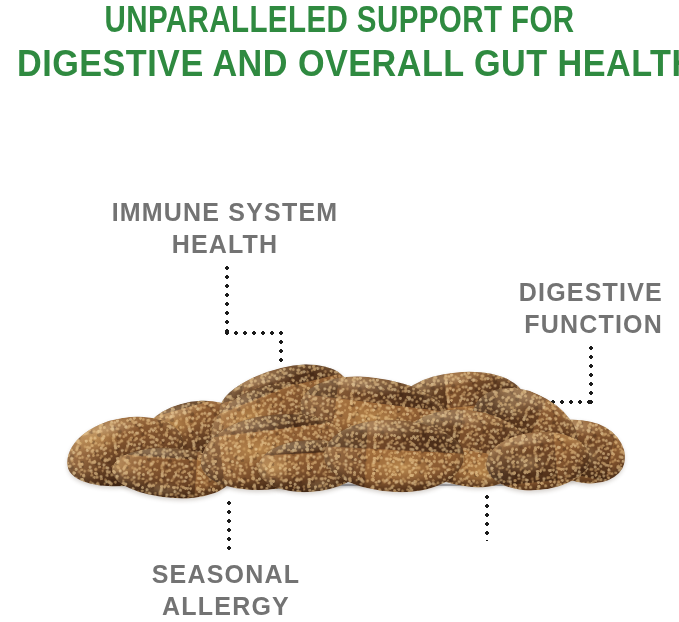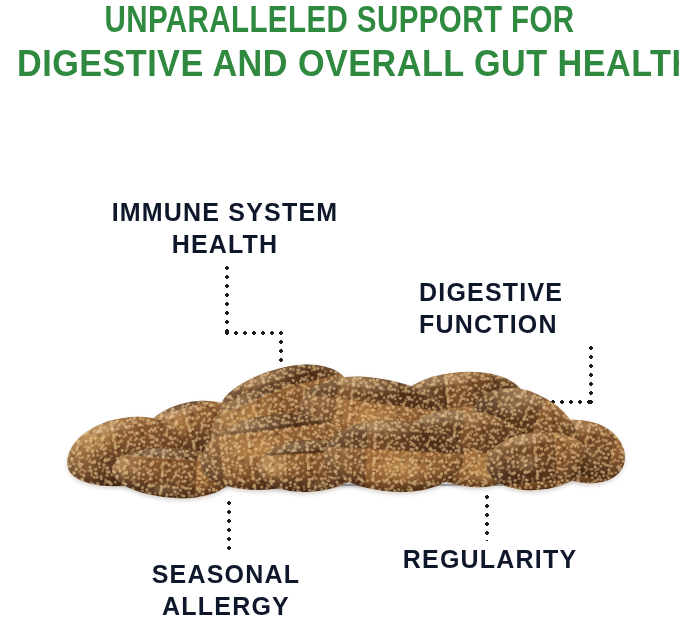--- a/index.html
+++ b/index.html
@@ -41,32 +41,32 @@
   }
   .headline-2 {
     top: 46px;
     font-size: 36px;
     transform: scaleX(0.95);
   }
 
   
   .callout {
     position: absolute;
-    color: #0f172a;
+    color: #737373;
     font-family: "Liberation Sans Narrow", "Liberation Sans", sans-serif;
     font-weight: bold;
     font-size: 25px;
     line-height: 1.28;
     letter-spacing: 1.2px;
     white-space: pre-line;
   }
   .callout.c-center { text-align: center; }
 
   #lbl-immune   { left: 105px; top: 196px; width: 240px; }
-  #lbl-digest   { left: 419px; top: 276px; width: 244px; text-align: left; }
+  #lbl-digest   { left: 419px; top: 276px; width: 244px; text-align: right; }
   #lbl-seasonal { left: 100px; top: 558px; width: 252px; }
   #lbl-regular  { left: 400px; top: 543px; width: 180px; }
 
   
   .leader { position: absolute; }
   .leader .v,
   .leader .h {
     position: absolute;
     background-repeat: repeat-y;
   }
@@ -206,18 +206,17 @@
     <div class="v" style="left:589px; top:346px; height:58px;"></div>
     <div class="h" style="left:551px; top:400px; width:42px;"></div>
   </div>
 
   <div class="callout c-center" id="lbl-seasonal">SEASONAL
 ALLERGY SUPPORT</div>
   <div class="leader">
     <div class="v" style="left:227px; top:501px; height:54px;"></div>
   </div>
 
-  <div class="callout c-center" id="lbl-regular">REGULARITY</div>
   <div class="leader">
     <div class="v" style="left:485px; top:495px; height:46px;"></div>
   </div>
 
 </div>
 
 </body></html>

